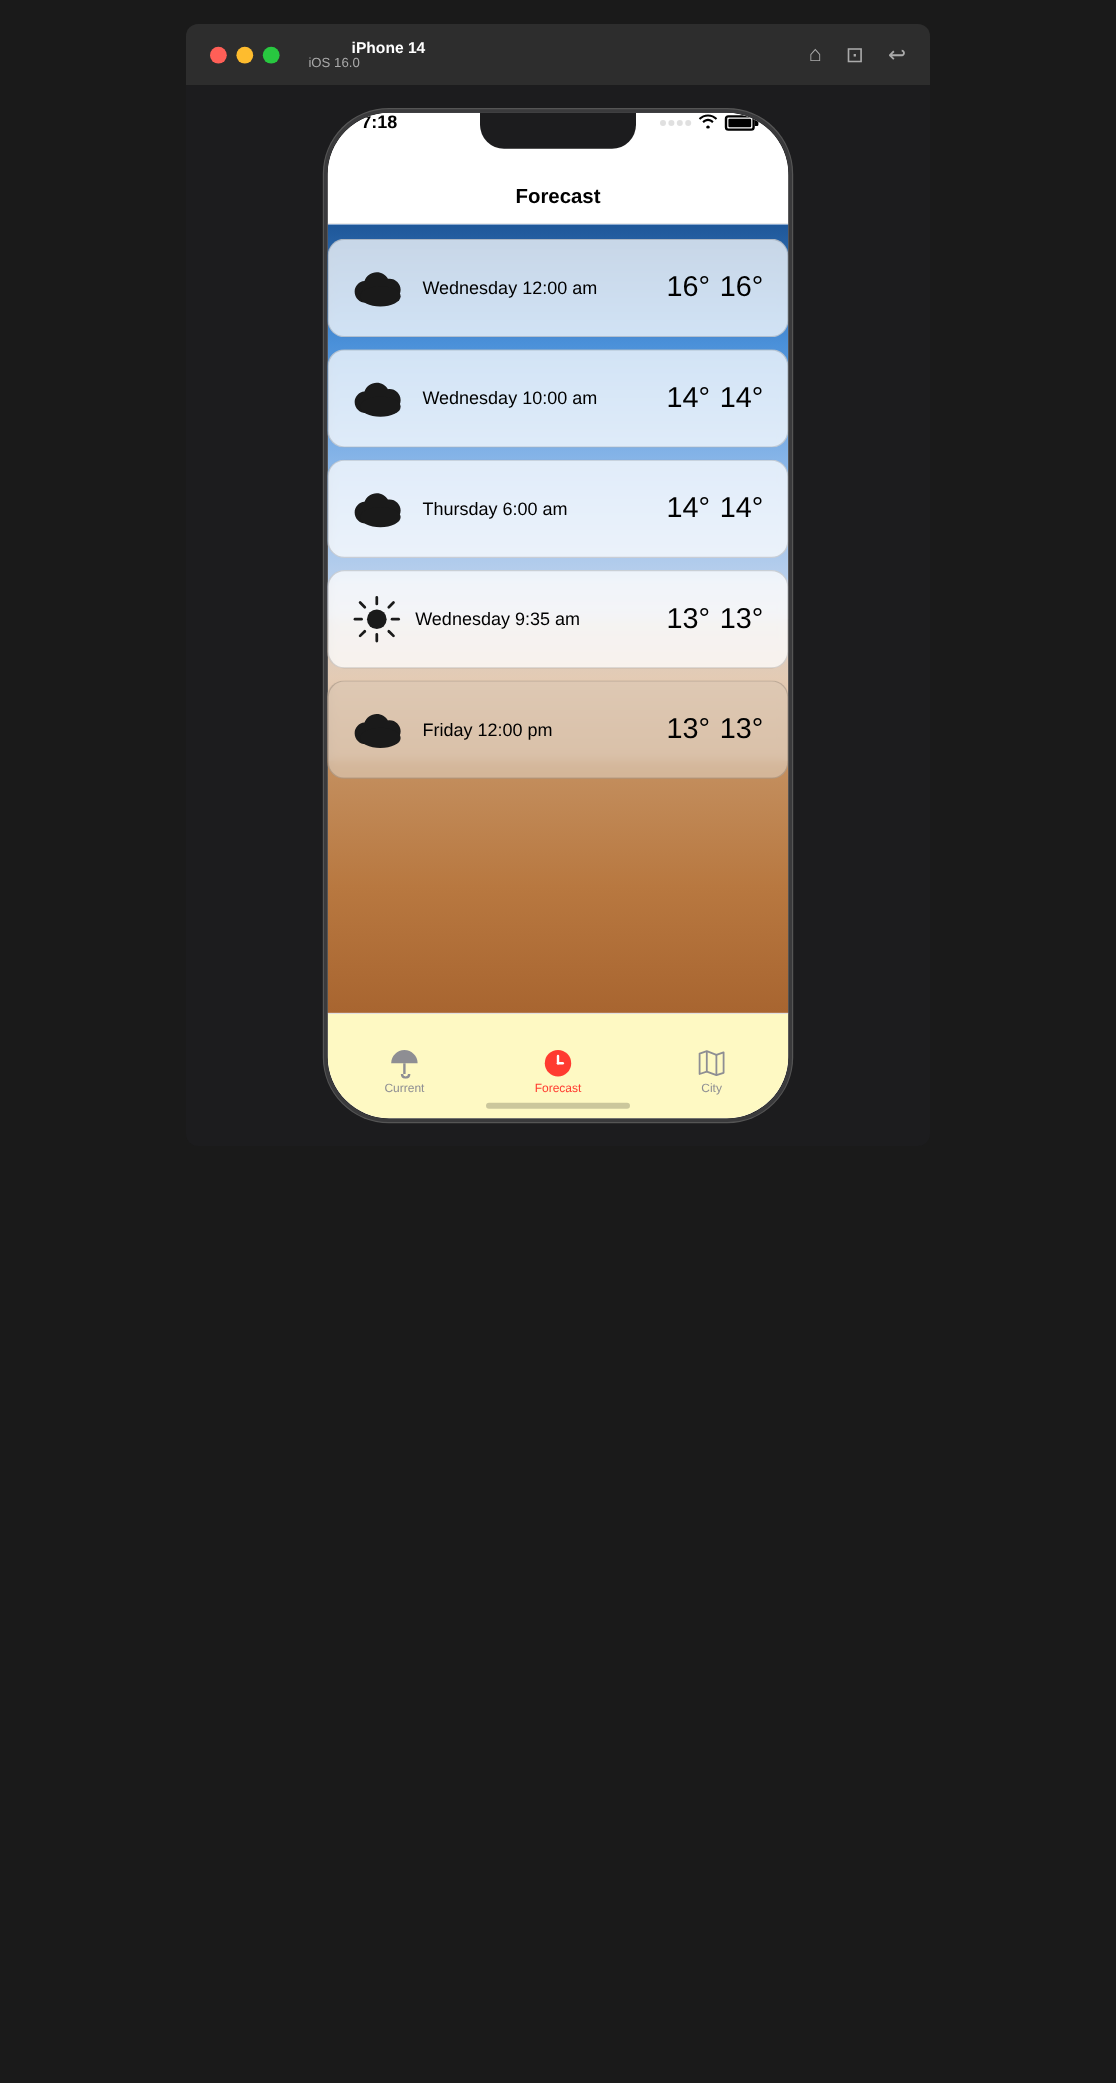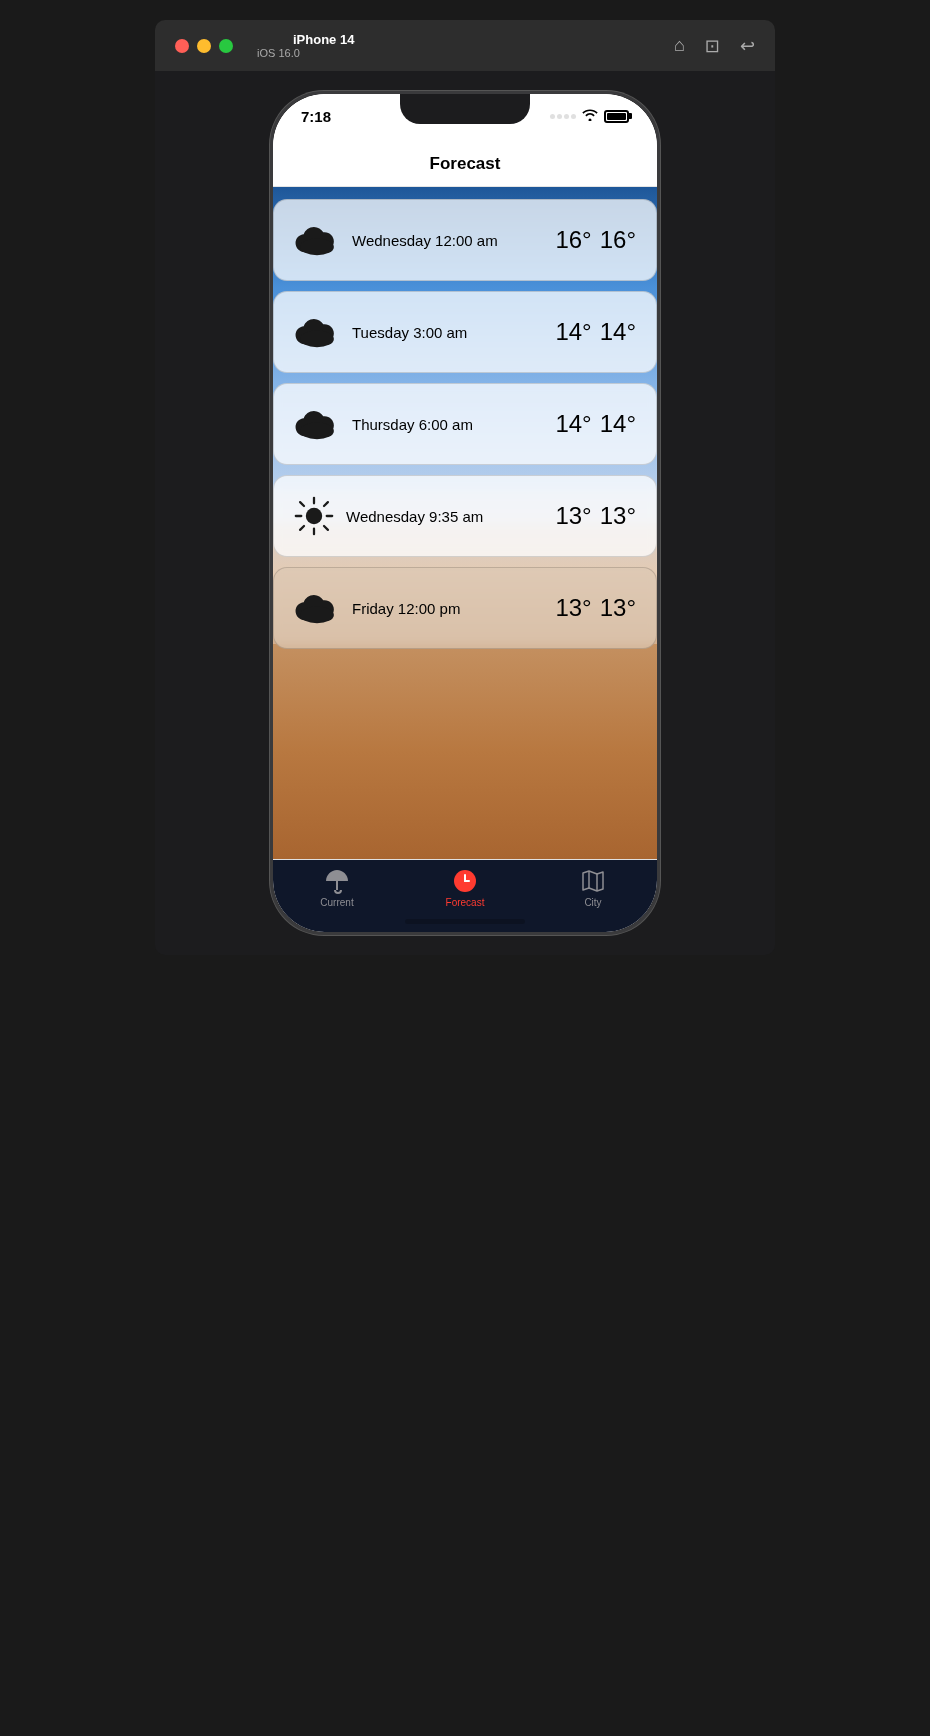--- a/index.html
+++ b/index.html
@@ -132,21 +132,21 @@
       overflow: hidden;
       display: flex;
       flex-direction: column;
     }
 
     
     .status-bar {
       height: 52px;
       background: white;
       display: flex;
-      align-items: center;
+      align-items: flex-start;
       padding: 0 28px 8px;
       position: relative;
       flex-shrink: 0;
       z-index: 10;
       gap: 44px;
     }
     .notch {
       position: absolute;
       top: 0;
       left: 50%;
@@ -315,25 +315,25 @@
       align-items: center;
     }
     .temp-value {
       font-size: 24px;
       font-weight: 400;
       color: #000;
     }
 
     
     .tab-bar {
-      background: #0f172a;
+      background: #fef9c3;
       border-top: 1px solid #e0e0e0;
-      height: 73px;
-      display: flex;
-      align-items: flex-start;
+      height: 88px;
+      display: flex;
+      align-items: center;
       padding-top: 8px;
       flex-shrink: 0;
     }
     .tab-item {
       flex: 1;
       display: flex;
       flex-direction: column;
       align-items: center;
       gap: 3px;
       cursor: pointer;
@@ -451,21 +451,21 @@
               </div>
             </div>
           </div>
 
           <div class="forecast-card">
             <svg class="cloud-svg" viewBox="0 0 60 44">
               <path d="M46 38H14C7.4 38 2 32.6 2 26c0-6.1 4.7-11.1 10.7-11.6C14.5 9.1 19.8 5 26 5c5.2 0 9.7 2.8 12.2 7 .6-.1 1.2-.1 1.8-.1 6.6 0 12 5.4 12 12 0 3.7-1.7 7-4.3 9.2C46.8 34.1 46 36 46 38z" fill="#1a1a1a"></path>
               <ellipse cx="30" cy="31" rx="22" ry="11" fill="#1a1a1a"></ellipse>
             </svg>
             <div class="forecast-info">
-              <span class="forecast-time">Tuesday 3:00 am</span>
+              <span class="forecast-time">Wednesday 10:00 am</span>
               <div class="forecast-temps">
                 <span class="temp-value">14°</span>
                 <span class="temp-value">14°</span>
               </div>
             </div>
           </div>
 
           <div class="forecast-card">
             <svg class="cloud-svg" viewBox="0 0 60 44">
               <path d="M46 38H14C7.4 38 2 32.6 2 26c0-6.1 4.7-11.1 10.7-11.6C14.5 9.1 19.8 5 26 5c5.2 0 9.7 2.8 12.2 7 .6-.1 1.2-.1 1.8-.1 6.6 0 12 5.4 12 12 0 3.7-1.7 7-4.3 9.2C46.8 34.1 46 36 46 38z" fill="#1a1a1a"></path>

